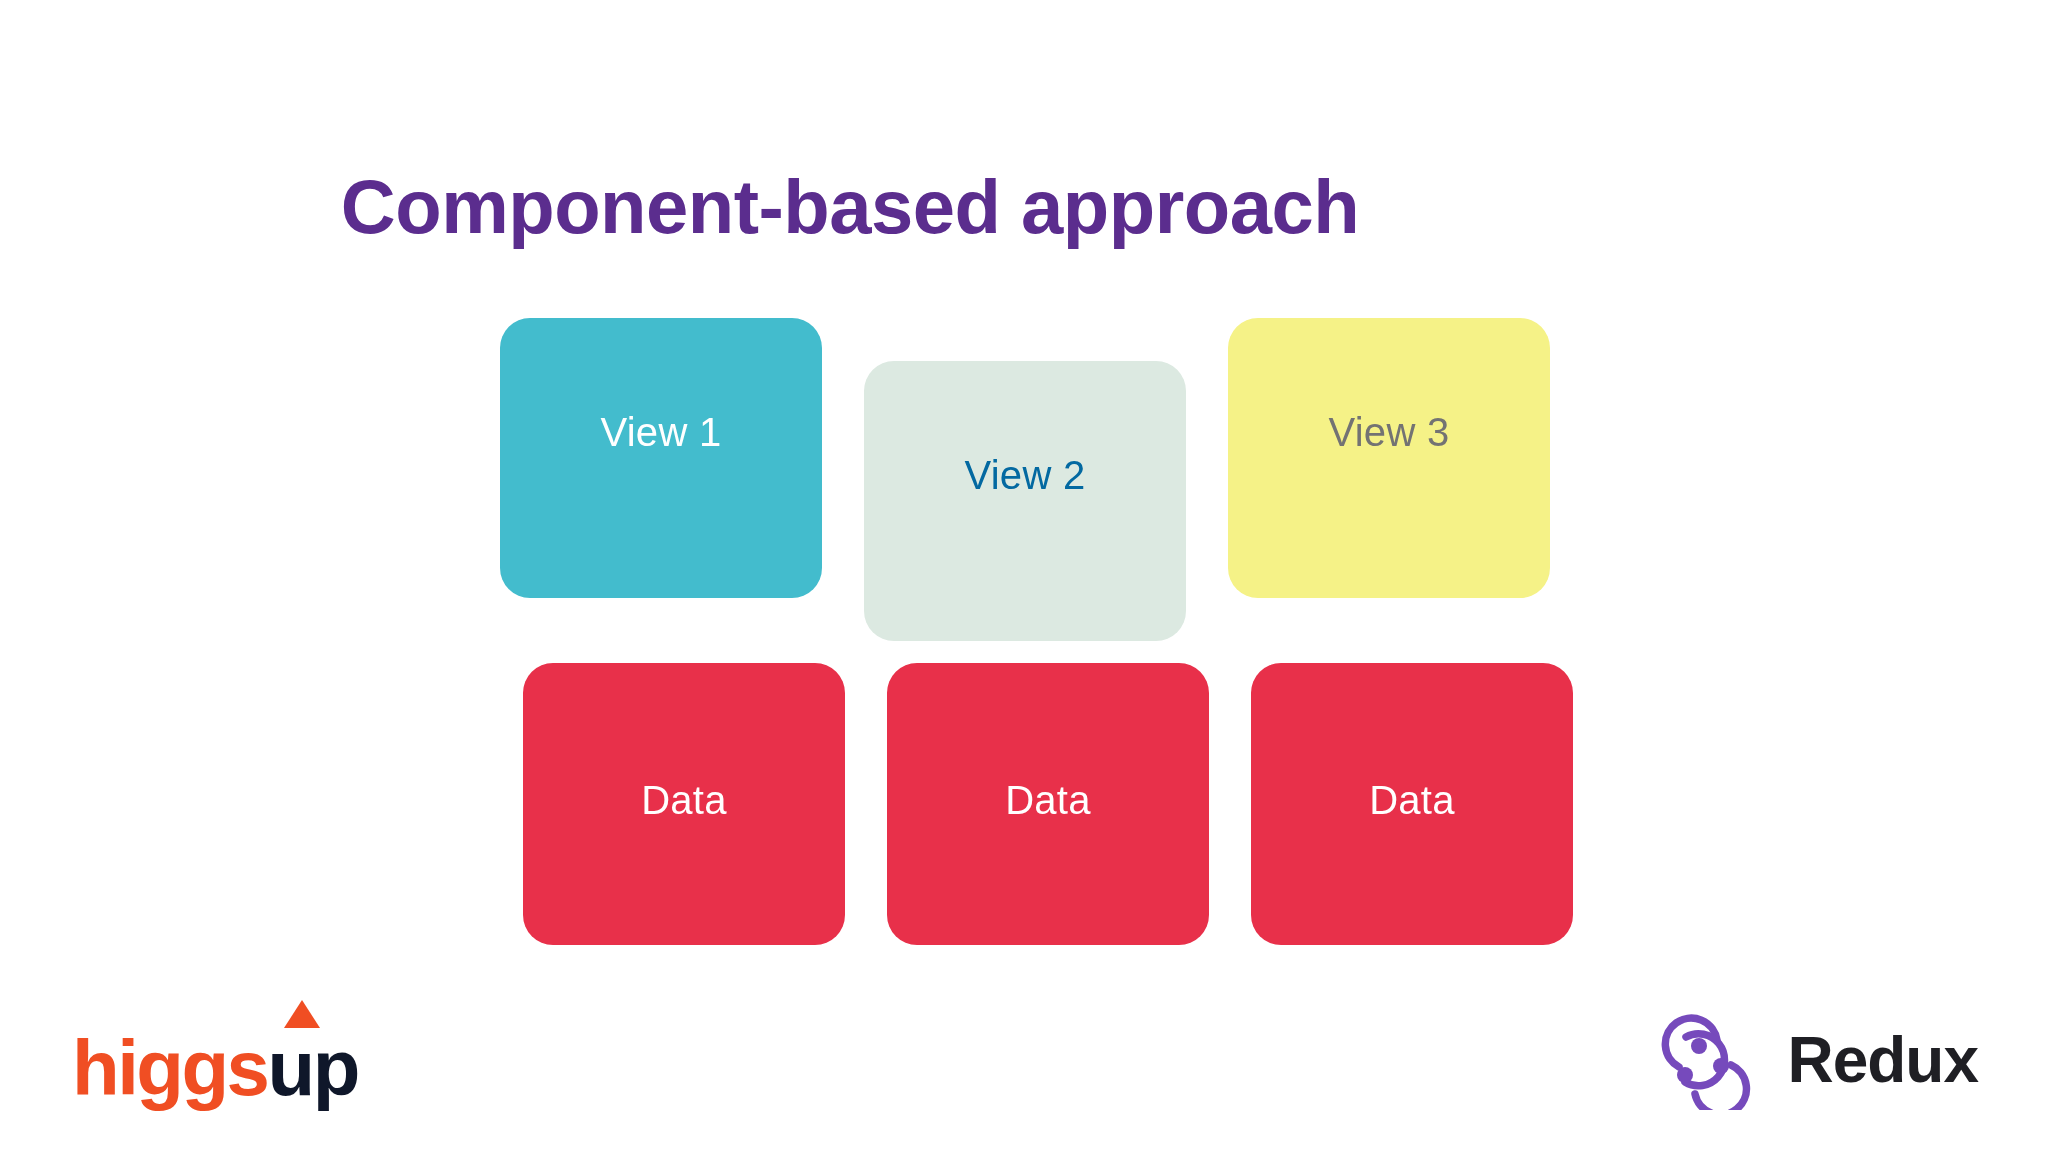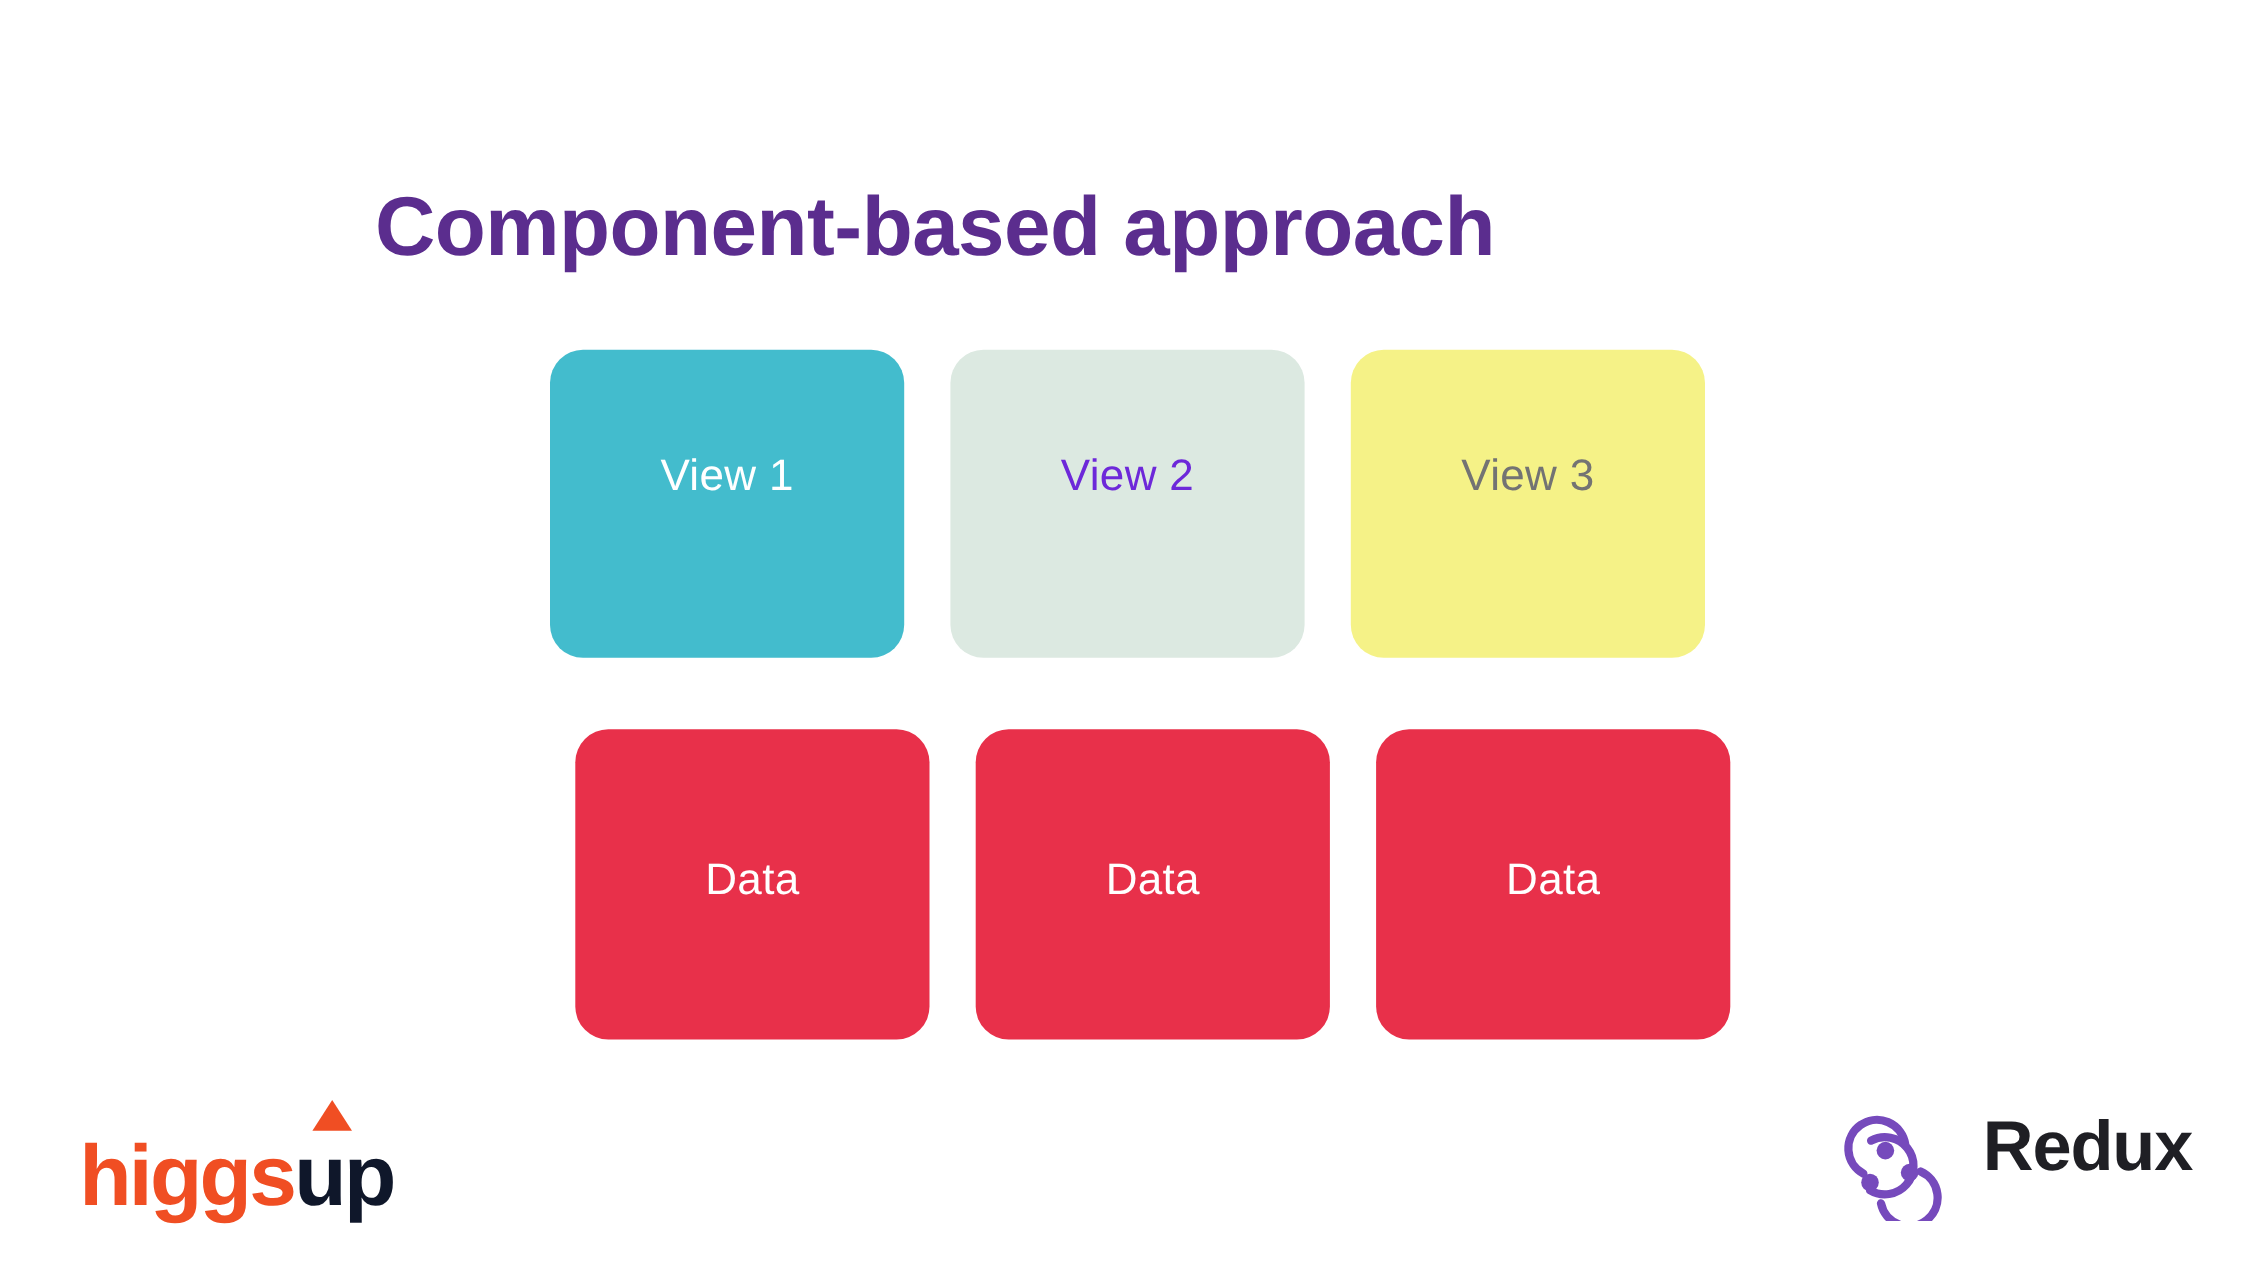--- a/index.html
+++ b/index.html
@@ -103,23 +103,24 @@
     top: -24px;
     width: 0;
     height: 0;
     border-left: 18px solid transparent;
     border-right: 18px solid transparent;
     border-bottom: 28px solid #F04E23;
   }
 
   .logo-redux {
     position: absolute;
-    right: 55px;
+    right: 70px;
     bottom: 42px;
     display: flex;
+    align-items: center;
     gap: 32px;
   }
   .redux-mark {
     width: 100px;
     height: 100px;
     display: block;
   }
   .redux-word {
     font-size: 64px;
     font-weight: 700;
@@ -134,21 +135,21 @@
 <div class="slide" style="background: rgb(255, 255, 255);">
 
   <h1 class="slide-title" style="color: rgb(91, 45, 142);">Component-based approach</h1>
 
   <div class="diagram">
 
     <div class="row row-views">
       <div class="card" style="background-color: rgb(67, 188, 205); color: rgb(255, 255, 255);">
         <span class="card-label">View 1</span>
       </div>
-      <div class="card" style="background-color: rgb(220, 233, 225); color: #6d28d9;">
+      <div class="card" style="background-color: rgb(220, 233, 225); color: #0369a1; margin-top: 43px;">
         <span class="card-label">View 2</span>
       </div>
       <div class="card" style="background-color: rgb(245, 242, 135); color: #737373;">
         <span class="card-label">View 3</span>
       </div>
     </div>
 
     <div class="row row-data">
       <div class="card" style="background-color: rgb(232, 48, 74); color: rgb(255, 255, 255);">
         <span class="card-label">Data</span>

